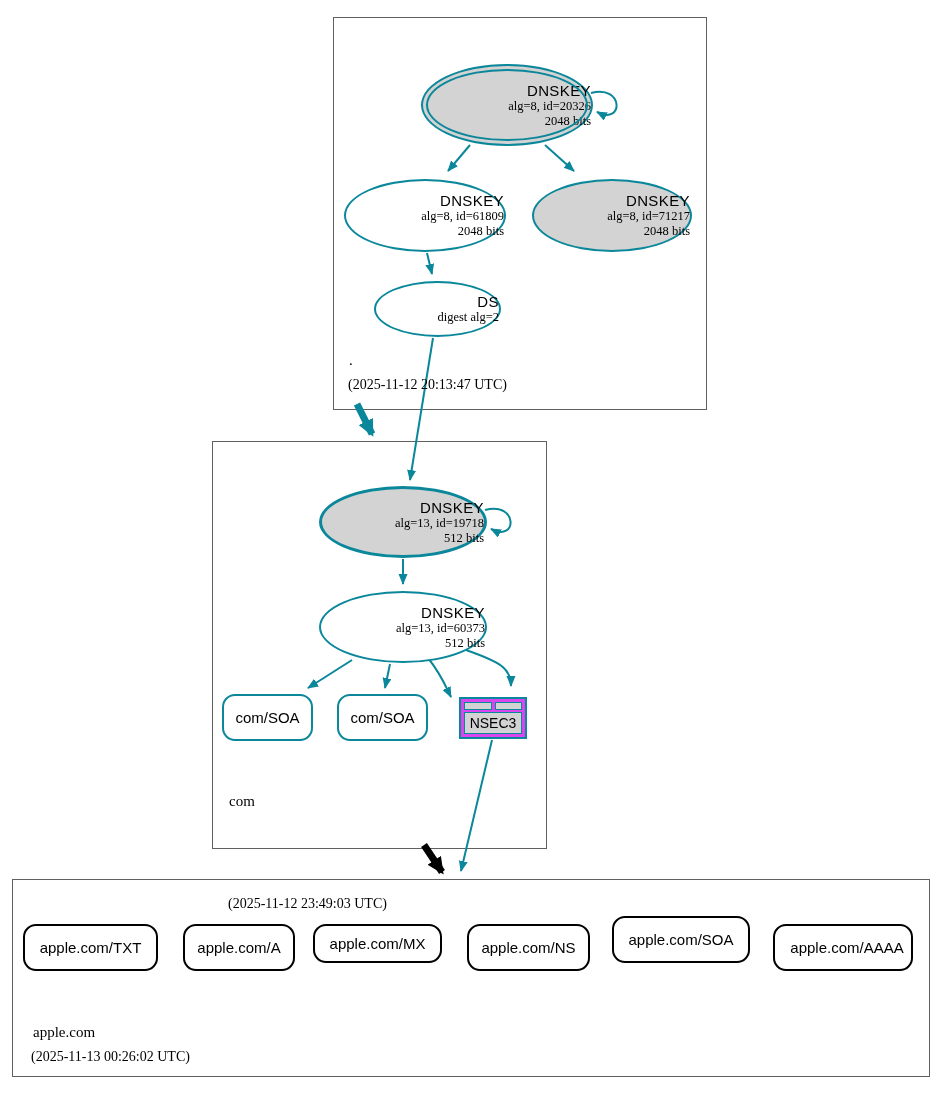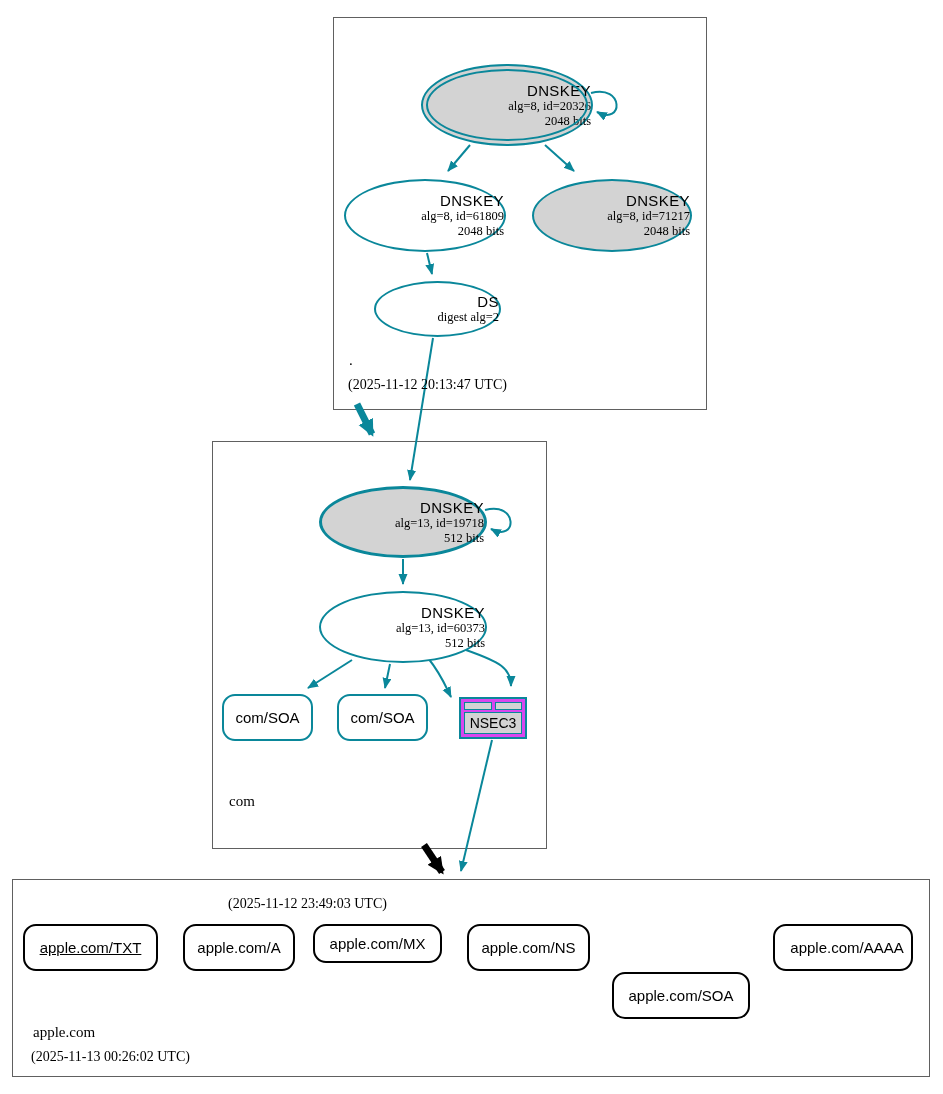--- a/index.html
+++ b/index.html
@@ -134,33 +134,33 @@
   <div class="node nsec3" style="left:459px; top:697px; width:68px; height:42px;">
     <div class="nsec3-top">
       <div class="nsec3-cell"></div>
       <div class="nsec3-cell"></div>
     </div>
     <div class="nsec3-label">NSEC3</div>
   </div>
   <div class="zone-name" style="left:229px; top:793px;">com</div>
   <div class="zone-ts" style="left:228px; top:862px;margin-top:34px;">(2025-11-12 23:49:03 UTC)</div>
 
-  <div class="node rrset black" style="left:23px; top:924px; width:135px; height:47px;text-decoration:underline;">
+  <div class="node rrset black" style="left:23px; top:924px; width:135px; height:47px;">
     <span>apple.com/TXT</span>
   </div>
   <div class="node rrset black" style="left:183px; top:924px; width:112px; height:47px;">
     <span>apple.com/A</span>
   </div>
   <div class="node rrset black" style="left:313px; top:924px; width:129px; height:39px;">
     <span>apple.com/MX</span>
   </div>
   <div class="node rrset black" style="left:467px; top:924px; width:123px; height:47px;">
     <span>apple.com/NS</span>
   </div>
-  <div class="node rrset black" style="left:612px; top:972px; width:138px; height:47px;">
+  <div class="node rrset black" style="left:612px; top:916px; width:138px; height:47px;">
     <span>apple.com/SOA</span>
   </div>
   <div class="node rrset black" style="left:773px; top:924px; width:140px; height:47px;padding-left:8px;">
     <span>apple.com/AAAA</span>
   </div>
   <div class="zone-name" style="left:33px; top:1024px;">apple.com</div>
   <div class="zone-ts" style="left:31px; top:1049px;">(2025-11-13 00:26:02 UTC)</div>
 
 </div>
 

